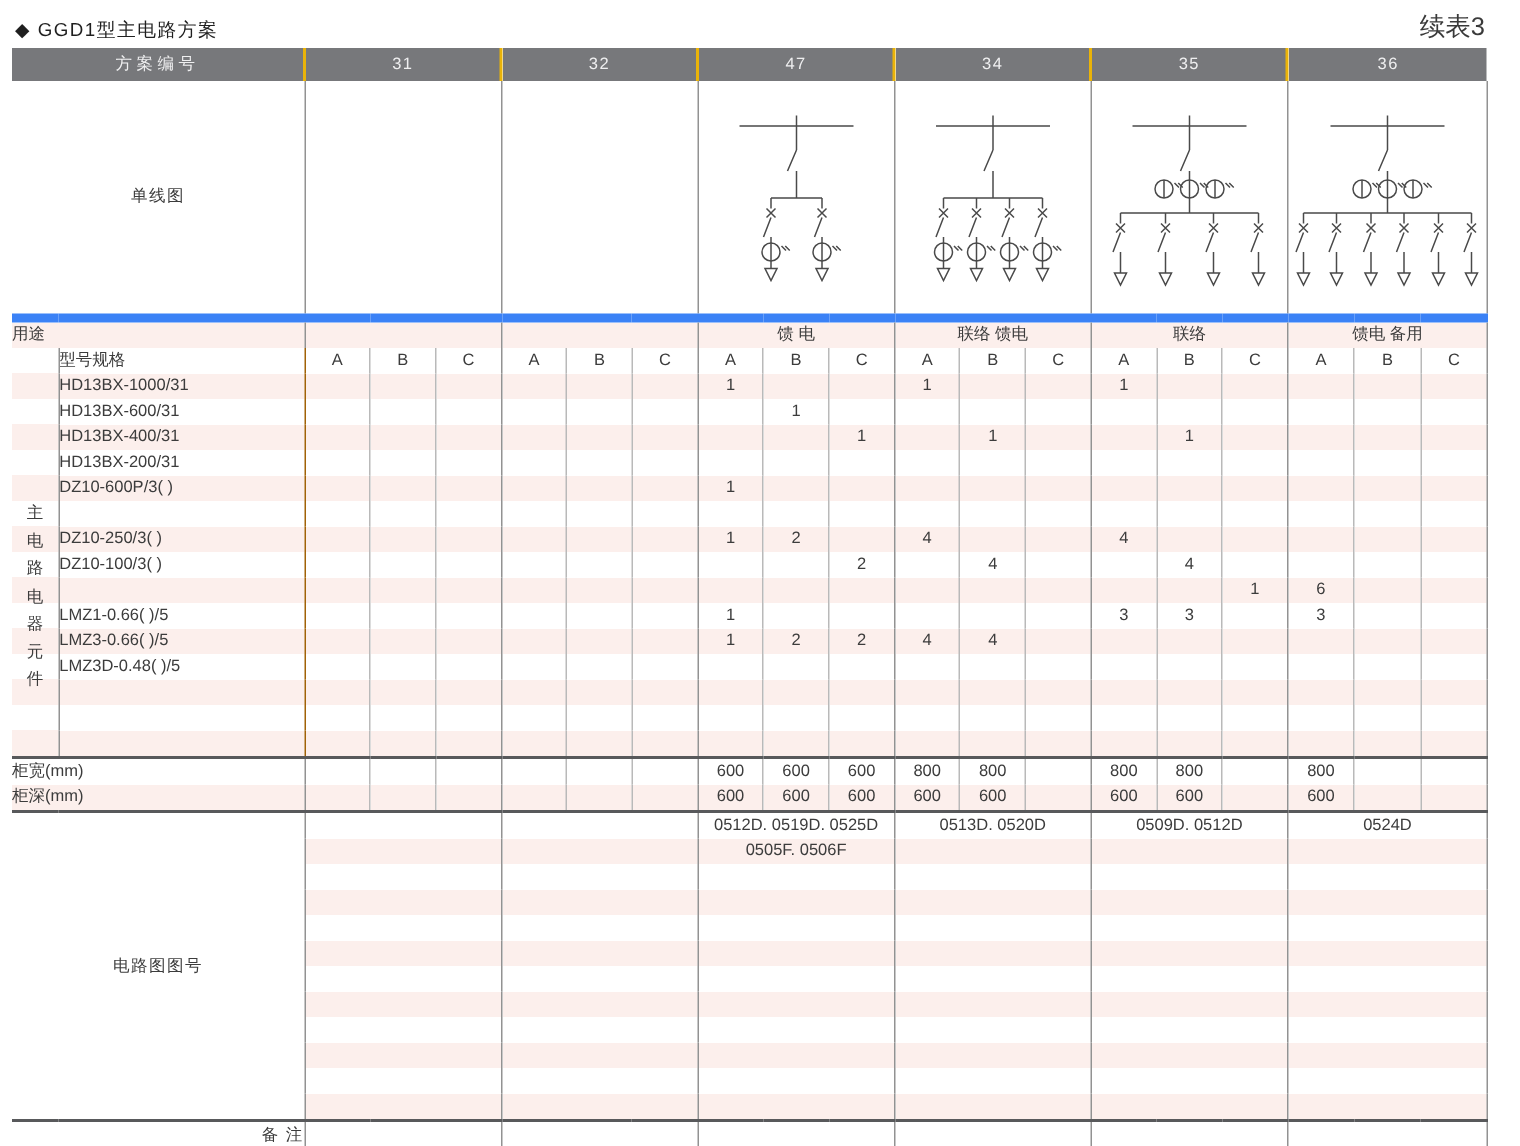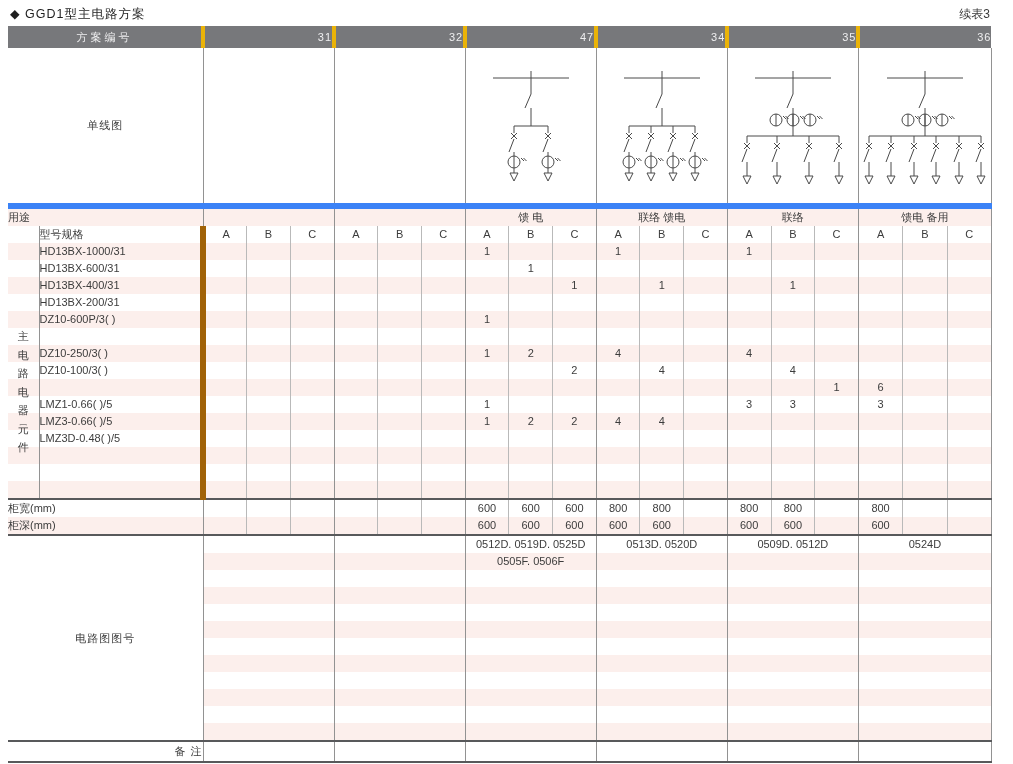--- a/index.html
+++ b/index.html
@@ -1,29 +1,29 @@
 <!DOCTYPE html>
 <html><head>
 <meta charset="utf-8">
 <style>
   html,body{margin:0;padding:0;background:#ffffff;}
   body{width:1013px;height:764px;overflow:hidden;font-family:"Liberation Sans","DejaVu Sans",sans-serif;}
   .page{position:relative;width:1013px;height:570px;background:#fff;}
   .topbar{display:flex;justify-content:space-between;align-items:flex-end;padding:6px 23px 3px 10px;}
   .doc-title{font-size:12.5px;color:#1f1f1f;letter-spacing:1px;}
-  .cont-note{font-size:12px;color:#3a3a3a;}
+  .cont-note{font-size:17px;color:#3a3a3a;}
   table.main{border-collapse:collapse;table-layout:fixed;margin-left:8px;width:983px;}
   table.main td,table.main th{padding:0;font-size:11px;color:#3c3c3c;overflow:hidden;white-space:nowrap;height:17px;line-height:17px;vertical-align:middle;}
   tr.head th{background:#77787b;color:#efeff0;font-weight:normal;height:22px;line-height:22px;text-align:center;}
-  tr.head th.sch{border-left:4px solid #eab308;letter-spacing:1px;text-align:right;}
+  tr.head th.sch{border-left:2px solid #eab308;letter-spacing:1px;}
   tr.head th.hlabel{letter-spacing:3px;margin-left:22px;}
   td.c{text-align:center;}
   td.vS{border-right:1px solid #929292;}
   td.vA{border-right:1px solid #b9b9b9;}
-  td.vName{border-right:6px solid #a16207;margin-top:16px;}
+  td.vName{border-right:1px solid #a16207;margin-top:16px;}
   td.vSide{border-right:1px solid #929292;}
   tr.pink td{background:#fcefec;}
   td.nameCell{text-align:left;padding-left:16px;}
   td.lLabel{text-align:left;padding-left:47px;}
   td.cLabel{text-align:center;letter-spacing:1px;}
   td.dCell{height:156px;vertical-align:middle;text-align:center;border-bottom:6px solid #3b82f6;}
   td.rt{border-top:2px solid #58595b;}
   td.rb{border-bottom:2px solid #58595b;text-align:right;}
   td.sideCell{background:repeating-linear-gradient(180deg,#ffffff 0px,#ffffff 17px,#fcefec 17px,#fcefec 34px);}
   .sideStack{display:flex;flex-direction:column;justify-content:center;align-items:center;height:100%;padding-top:60px;box-sizing:border-box;}

